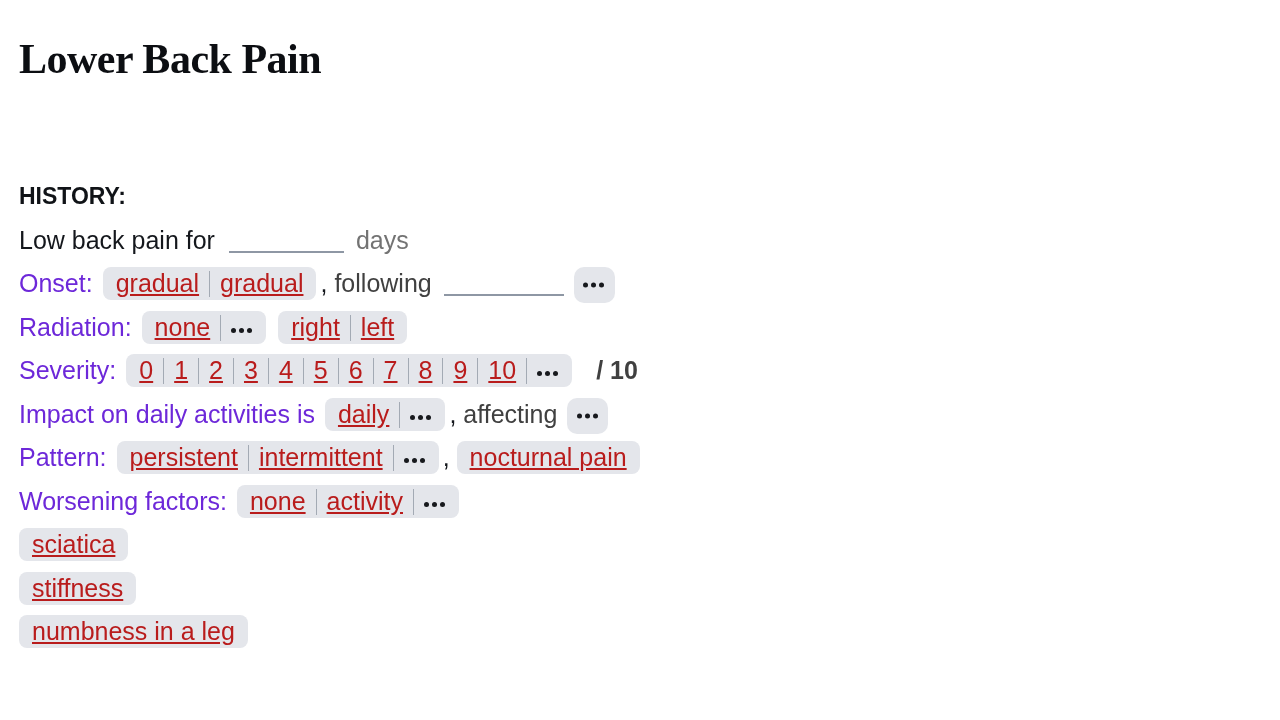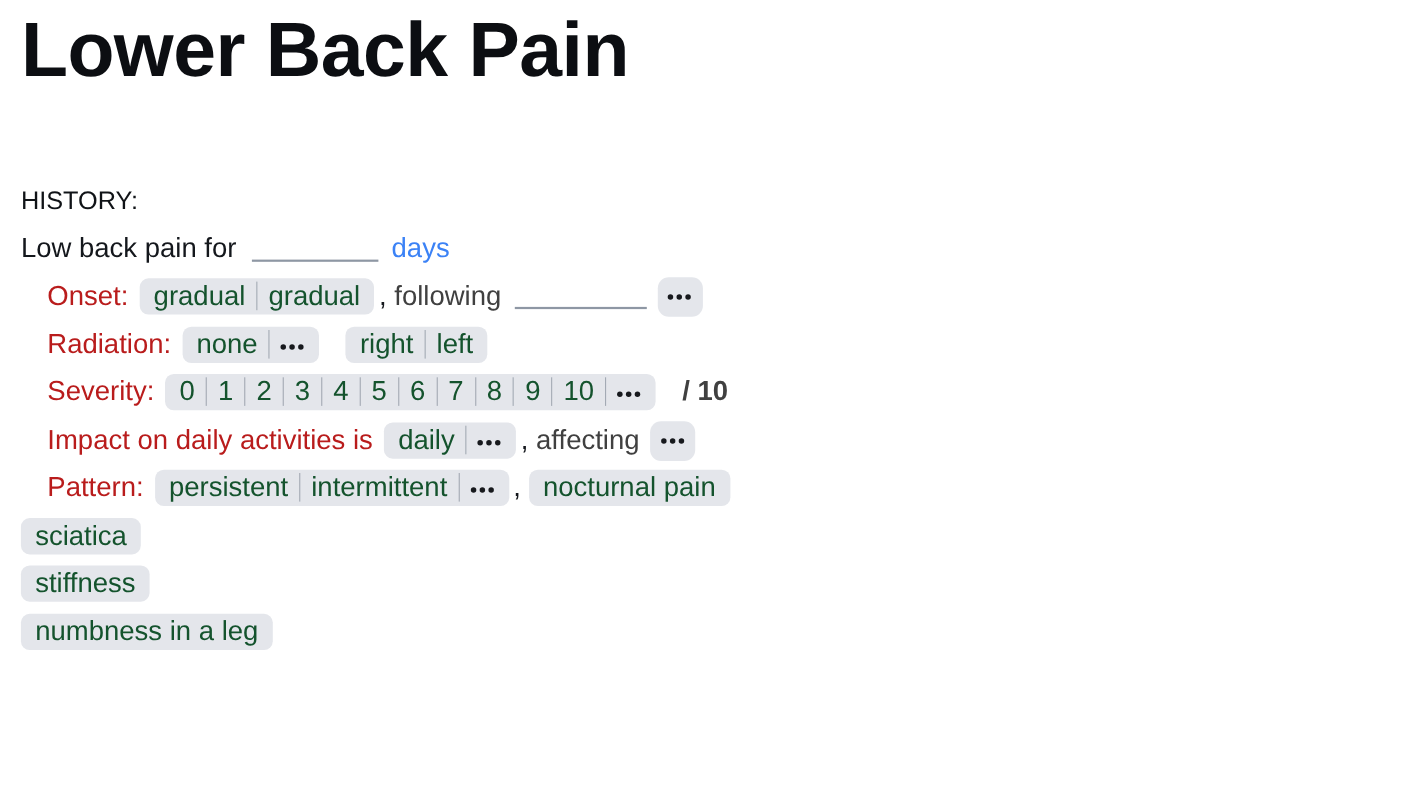--- a/index.html
+++ b/index.html
@@ -5,43 +5,44 @@
   html, body {
     margin: 0; padding: 0;
     width: 1280px; height: 720px;
     overflow: hidden;
     background: #ffffff;
     font-family: "Liberation Sans", "DejaVu Sans", sans-serif;
     color: #14171c;
   }
   .page { padding-left: 19px; width: 1261px; }
   h1.title {
-    margin: 0; padding-top: 6px;
-    font-size: 70px; line-height: 78px;
+    margin: 0; padding-top: 20px;
+    font-size: 42px; line-height: 78px;
     font-weight: 700; letter-spacing: -0.5px;
     color: #0c0e12;
+    font-family: Liberation Serif, serif;
   }
   .history { margin-top: 77px; font-size: 25px; }
   .row { height: 43.5px; line-height: 43.5px; white-space: nowrap; }
-  .heading { font-size: 23px; font-weight: 400; color: #101317; }
-  .lbl { color: #b91c1c; margin-right: 10px; margin-left: 24px; }
+  .heading { font-size: 23px; font-weight: 700; color: #101317; }
+  .lbl { color: #6d28d9; margin-right: 10px; }
   .muted { color: #404040; }
   .comma { color: #14171c; margin-right: 7px; }
-  .link { color: #3b82f6; cursor: pointer; }
+  .link { color: #737373; cursor: pointer; }
   .chip {
     display: inline-block;
     background: #e4e6eb;
     border-radius: 8px;
     padding: 2px 13px;
     line-height: 29px;
     color: #3e4755;
     margin-right: 4px;
     cursor: pointer;
   }
-  .seg { color: #14532d; }
+  .seg { color: #b91c1c; text-decoration: underline; }
   .vdiv {
     display: inline-block;
     width: 1px; height: 26px;
     background: #a3aab4;
     margin: 0 10px;
     vertical-align: -5px;
   }
   .dots {
     display: inline-block;
     width: 5px; height: 5px; border-radius: 50%;
@@ -67,21 +68,21 @@
     margin: 0;
   }
   .blank {
     display: inline-block;
     border-bottom: 2px solid #8e97a4;
     vertical-align: -4px;
     cursor: text;
   }
   .w115 { width: 115px; margin: 0 12px 0 14px; }
   .w120 { width: 120px; margin: 0 0 0 12px; }
-  .gap-l { margin-left: 20px; }
+  .gap-l { margin-left: 8px; }
   .suffix { margin-left: 20px; font-weight: bold; }
 </style>
 </head>
 <body>
 
 <div class="page">
 
   <h1 class="title">Lower Back Pain</h1>
 
   <div class="history">
@@ -107,20 +108,23 @@
 
     <div class="row">
       <span class="lbl">Impact on daily activities is</span><span class="chip"><span class="seg">daily</span><span class="vdiv"></span><span class="dots"></span></span><span class="comma">,</span><span class="muted">affecting</span><span class="more-chip"><span class="dots"></span></span>
     </div>
 
 
     <div class="row">
       <span class="lbl">Pattern:</span><span class="chip"><span class="seg">persistent</span><span class="vdiv"></span><span class="seg">intermittent</span><span class="vdiv"></span><span class="dots"></span></span><span class="comma">,</span><span class="chip"><span class="seg">nocturnal pain</span></span>
     </div>
 
+    <div class="row">
+      <span class="lbl">Worsening factors:</span><span class="chip"><span class="seg">none</span><span class="vdiv"></span><span class="seg">activity</span><span class="vdiv"></span><span class="dots"></span></span>
+    </div>
 
     <div class="row">
       <span class="chip"><span class="seg">sciatica</span></span>
     </div>
 
     <div class="row">
       <span class="chip"><span class="seg">stiffness</span></span>
     </div>
 
     <div class="row">

